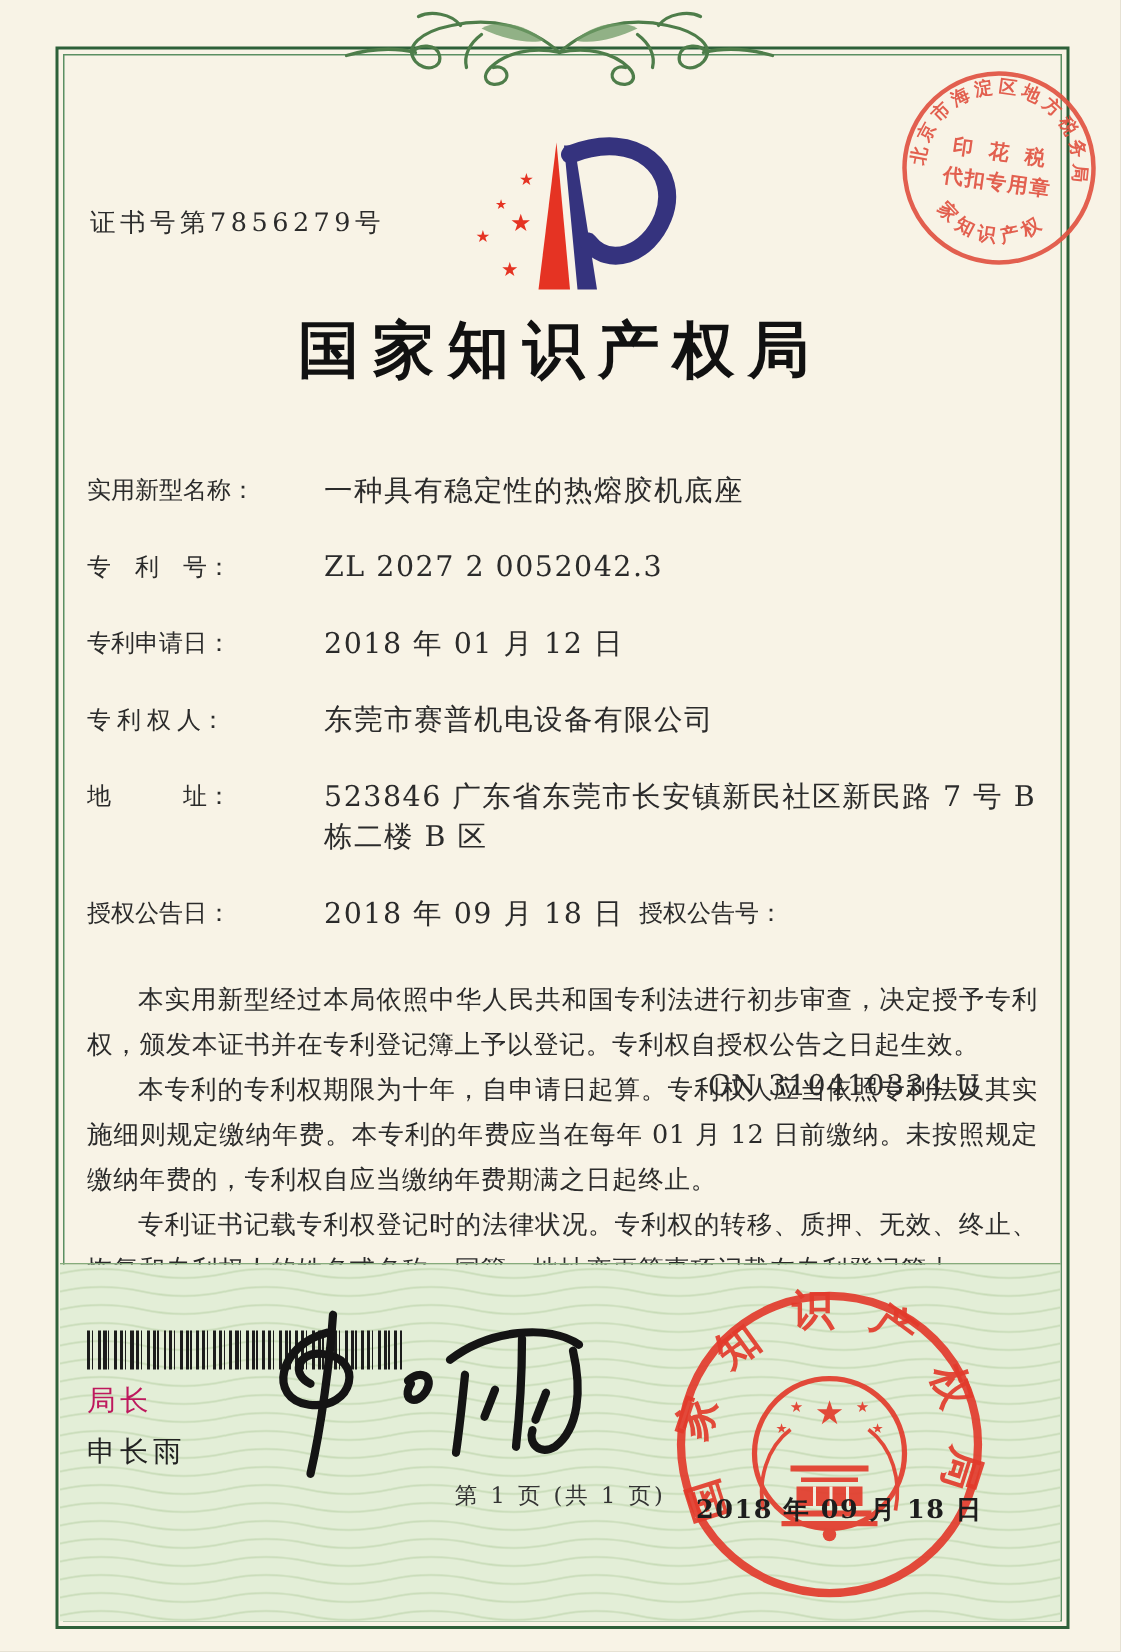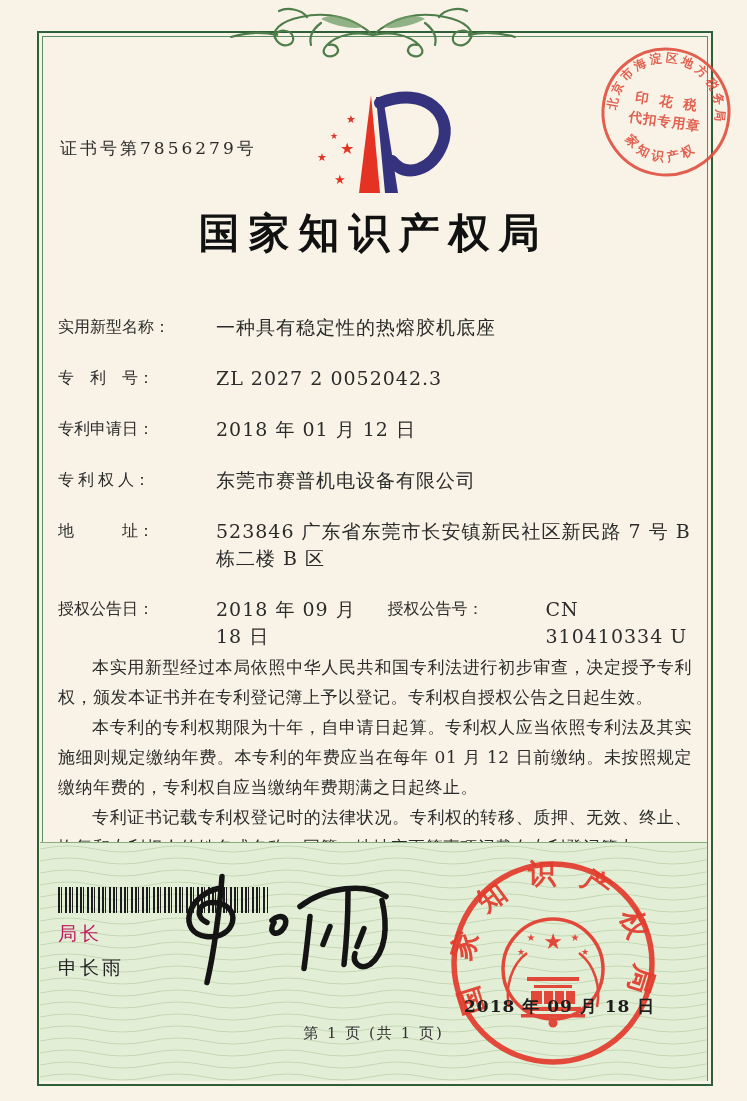--- a/index.html
+++ b/index.html
@@ -18,35 +18,35 @@
   .tax-stamp{position:absolute;left:596px;top:42px;width:140px;height:140px;opacity:.9;transform:rotate(8deg);}
   .title{position:absolute;left:0;top:206px;width:100%;text-align:center;
          font-size:41px;font-weight:bold;letter-spacing:9px;color:#111;white-space:nowrap;}
   
   .fields{position:absolute;left:58px;top:314px;width:634px;}
   .field-row{display:flex;align-items:flex-start;margin-bottom:24px;min-height:26px;}
   .field-label{flex:0 0 112px;font-size:16px;padding-top:3px;white-space:nowrap;font-family:Liberation Serif, serif;}
   .field-value{font-size:19px;letter-spacing:1px;line-height:27px;max-width:520px;margin-left:46px;}
   .grant-row{display:flex;}
   .grant-left{display:flex;width:368px;}
-  .grant-right{display:flex;}
+  .grant-right{display:flex;flex-direction:column;}
   
   .body-text{position:absolute;left:58px;top:652px;width:634px;font-size:17px;line-height:30px;text-align:justify;}
   .body-text p{margin:0;text-indent:2em;letter-spacing:.5px;}
   
   .band{position:absolute;left:40px;top:842px;width:667px;height:238px;border-top:1px solid #86ab7c;}
   .band-bg{position:absolute;left:0;top:0;}
   .barcode{position:absolute;left:18px;top:44px;width:210px;height:26px;
     background:repeating-linear-gradient(90deg,#1c1c1c 0 2px,rgba(0,0,0,0) 2px 3px,#1c1c1c 3px 4px,rgba(0,0,0,0) 4px 7px,#1c1c1c 7px 9px,rgba(0,0,0,0) 9px 11px);}
   .officer-title{position:absolute;left:18px;top:78px;font-size:19px;letter-spacing:3px;color:#be185d;}
   .officer-name{position:absolute;left:18px;top:112px;font-size:19px;letter-spacing:3px;color:#222;}
   .signature{position:absolute;left:120px;top:26px;width:250px;height:118px;}
   .grant-seal{position:absolute;left:407px;top:14px;width:212px;height:212px;}
   .seal-date{position:absolute;left:424px;top:152px;font-size:17px;font-weight:bold;letter-spacing:1px;color:#1d1d1d;white-space:nowrap;}
-  .footer{position:absolute;left:0;top:1024px;width:100%;text-align:center;font-size:15px;letter-spacing:2px;color:#333;}
+  .footer{position:absolute;left:0;top:988px;width:100%;text-align:center;font-size:15px;letter-spacing:2px;color:#333;}
 </style>
 </head>
 <body>
 
 <div class="page">
 
   <div class="frame-outer">
     <div class="frame-inner"></div>
   </div>
 

